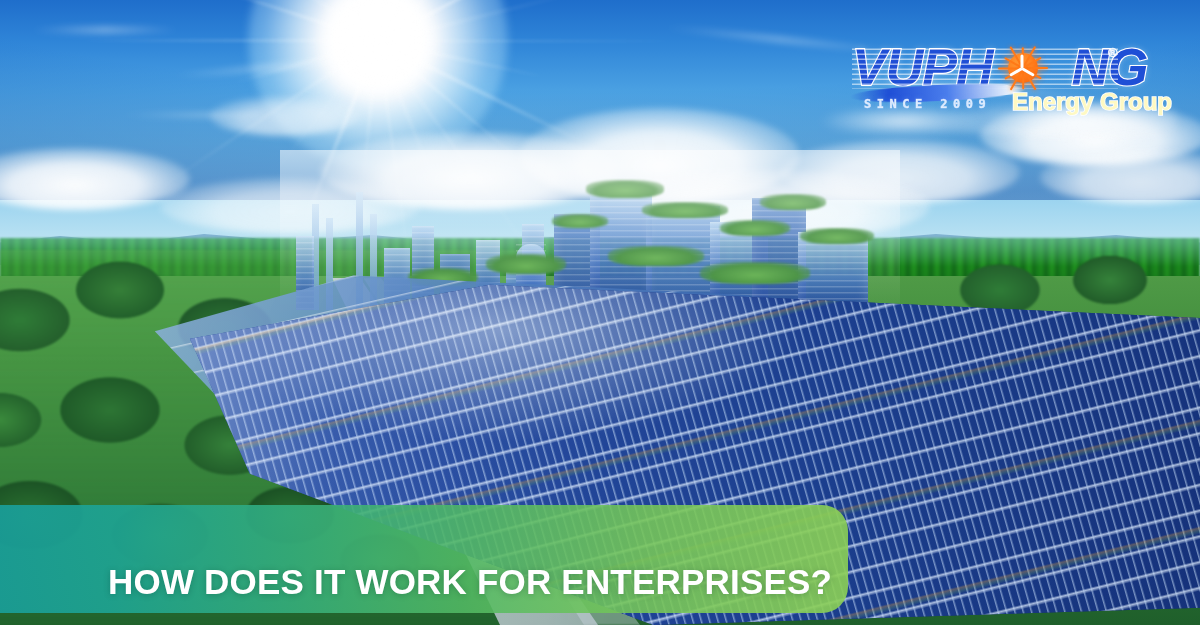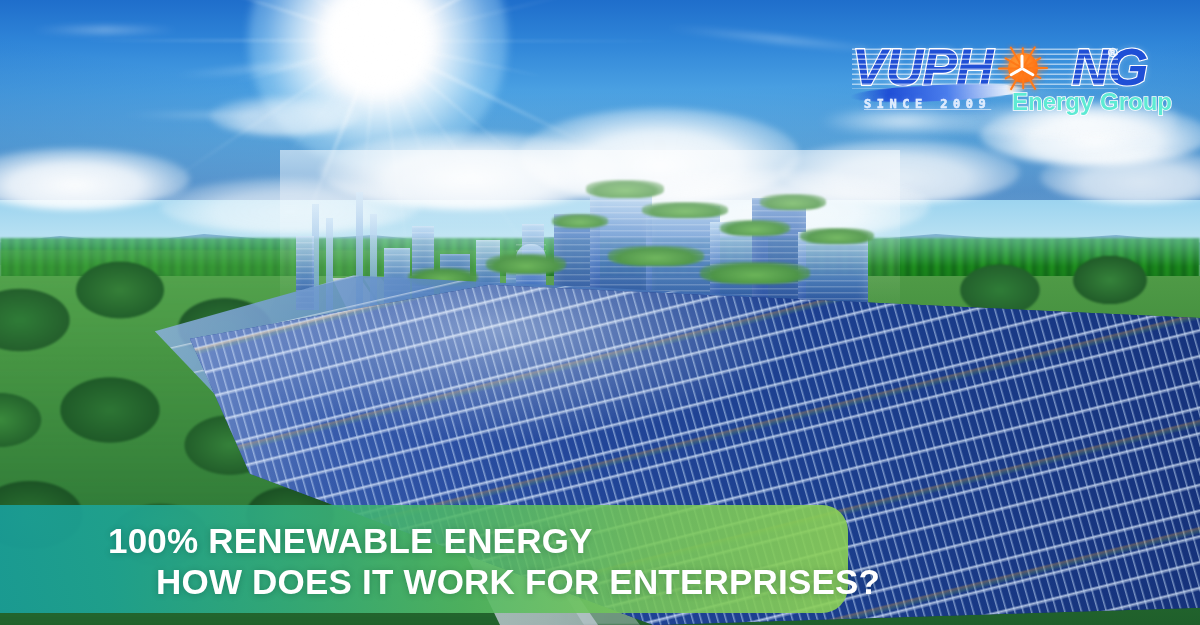--- a/index.html
+++ b/index.html
@@ -286,21 +286,21 @@
     font-family:"Liberation Sans", sans-serif;
     font-weight:700;
     font-size:35px;
     line-height:35px;
     letter-spacing:0.2px;
     color:#ffffff;
     white-space:nowrap;
     text-shadow:0 1px 6px rgba(0,50,40,0.28);
   }
   .subline.l1 { top:523px; }
-  .subline.l2 { top:564px;margin-left:48px; }
+  .subline.l2 { top:564px; }
 
   
   .logo {
     position:absolute; left:846px; top:33px; width:320px; height:96px;
   }
   .logo-word {
     position:absolute; left:6px; top:8px;
     font-family:"Liberation Sans", sans-serif;
     font-weight:700;
     font-style:italic;
@@ -355,27 +355,26 @@
     -webkit-text-stroke:0.6px rgba(255,255,255,0.8);
   }
   .logo-since {
     position:absolute; left:18px; top:64px;
     font-family:"DejaVu Sans Mono", monospace;
     font-size:12px; font-weight:700; letter-spacing:5.5px;
     color:#d8e8ff;
     -webkit-text-stroke:0.5px rgba(255,255,255,0.55);
     text-shadow:0 0 5px rgba(120,170,255,0.6);
     white-space:nowrap;
-    text-decoration:underline;
   }
   .logo-tagline {
     position:absolute; left:166px; top:57px;
     font-family:"Liberation Sans", sans-serif;
     font-weight:700; font-size:24px; line-height:24px;
-    color:#5eead4;
+    color:#fef9c3;
     -webkit-text-stroke:1.6px #ffffff;
     paint-order:stroke fill;
     white-space:nowrap;
   }
   .logo-cloud {
     position:absolute; left:-10px; top:52px; width:340px; height:58px;
     background:radial-gradient(ellipse 170px 26px at 70% 60%, rgba(255,255,255,0.85) 0%, rgba(255,255,255,0.35) 45%, rgba(255,255,255,0) 80%);
     filter:blur(4px);
     pointer-events:none;
   }
@@ -486,21 +485,20 @@
   <div class="roof-left-lines"></div>
   <div class="green-strip"></div>
 
   <div class="roof-main"></div>
   <div class="panels"></div>
   <div class="panel-stripes-warm"></div>
   <div class="panel-sheen"></div>
 
   <div class="banner"></div>
 
-  <div class="subline l1">100% RENEWABLE ENERGY</div>
   <div class="subline l2">HOW DOES IT WORK FOR ENTERPRISES?</div>
 
   <div class="logo">
     <div class="logo-cloud"></div>
     <div class="logo-cloud2"></div>
 
     <div class="logo-word"><span>VUPH</span><span class="gap">OO</span><span>NG</span></div>
     <div class="logo-stripes"></div>
     <div class="logo-swoosh"></div>
 

